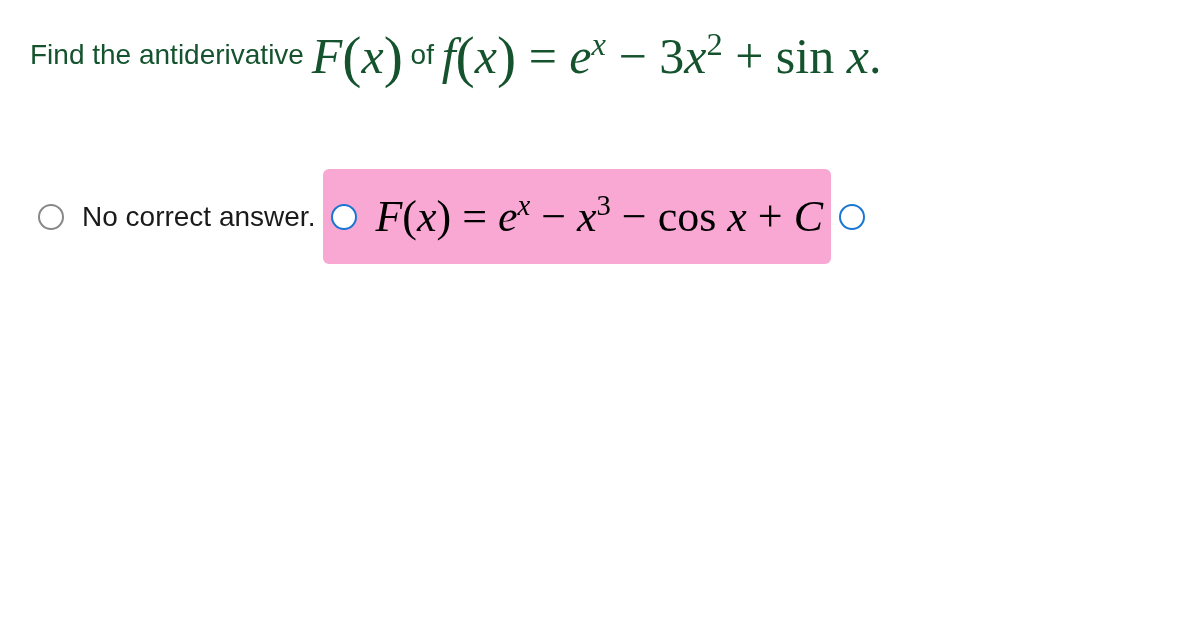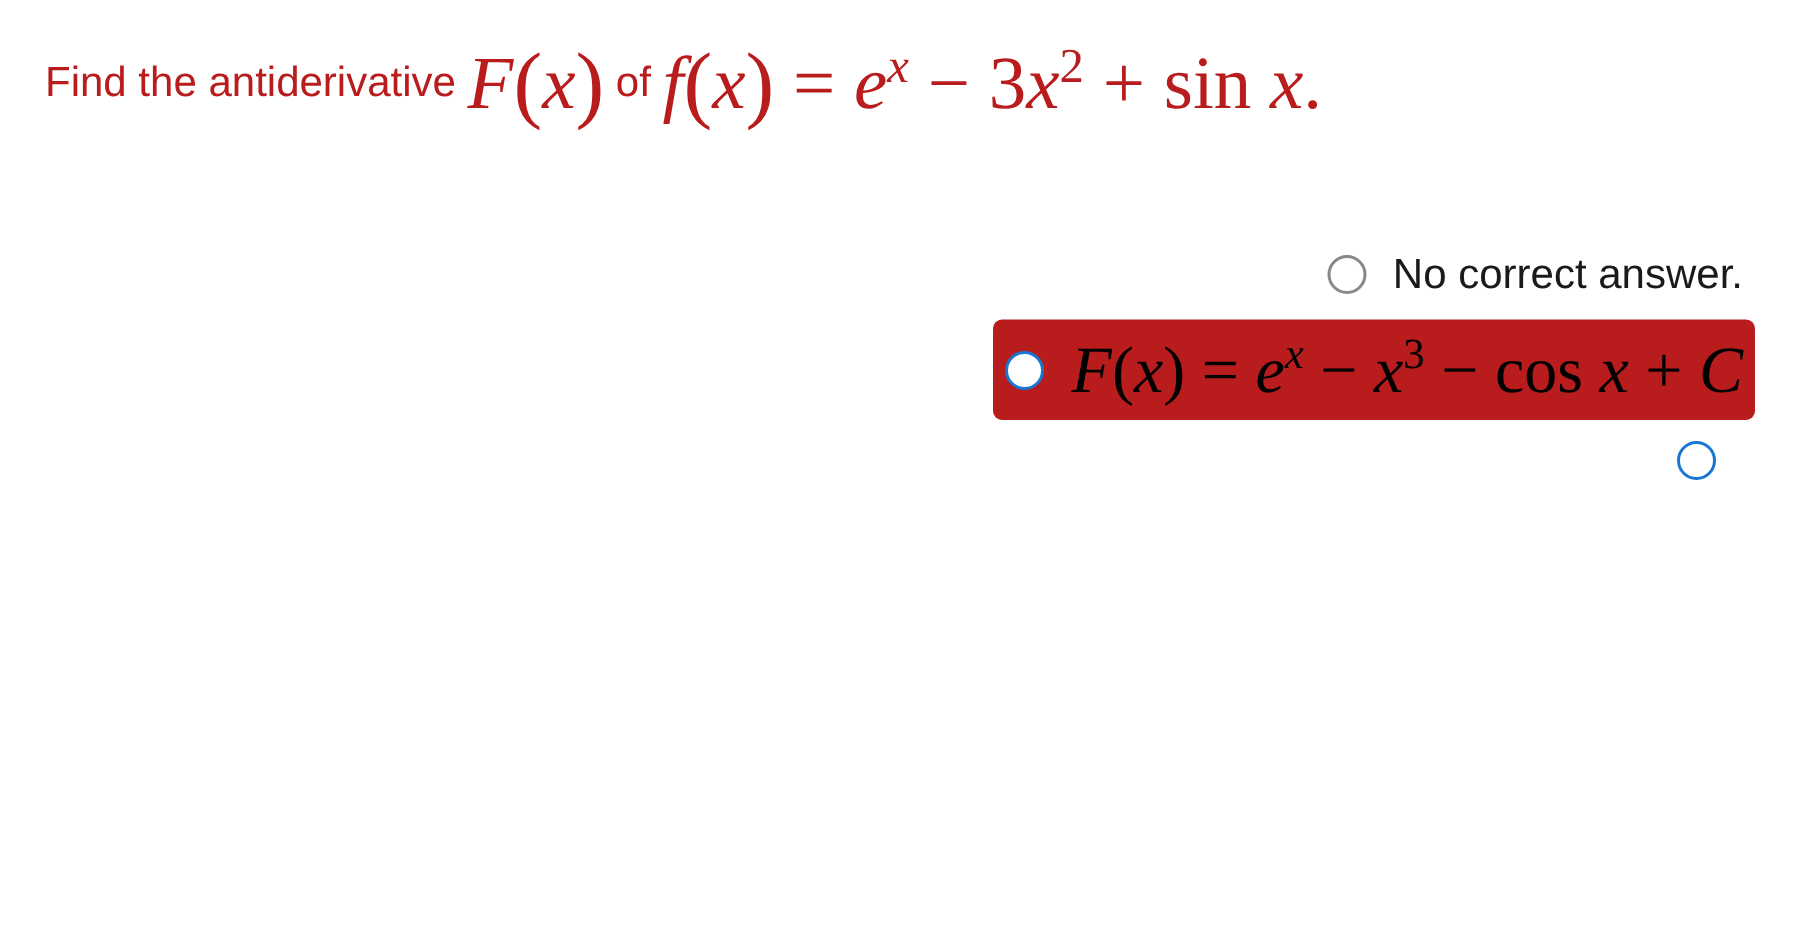--- a/index.html
+++ b/index.html
@@ -10,43 +10,42 @@
     body {
       font-family: 'Segoe UI', Arial, sans-serif;
       background: #fff;
       padding: 24px 30px;
       width: 1200px;
       height: 625px;
       overflow: hidden;
     }
     .question {
       font-size: 28px;
-      color: #b91c1c;
-      margin-bottom: 64px;
+      color: #14532d;
+      margin-bottom: 80px;
       white-space: nowrap;
     }
     .question .math-big {
       font-family: 'Times New Roman', serif;
       font-size: 50px;
       vertical-align: middle;
     }
     .options {
       display: flex;
-      flex-direction: column;
-      align-items: flex-end;
+      flex-direction: row;
     }
     .option {
       display: flex;
       align-items: center;
       padding: 14px 8px;
       border-radius: 6px;
     }
     .option.highlighted {
-      background: #b91c1c;
-      padding: 8px 8px;
+      background: #f9a8d4;
+      padding: 22px 8px;
     }
     .radio {
       width: 26px;
       height: 26px;
       border: 2px solid #888;
       border-radius: 50%;
       margin-right: 18px;
       flex-shrink: 0;
       background: #fff;
     }

